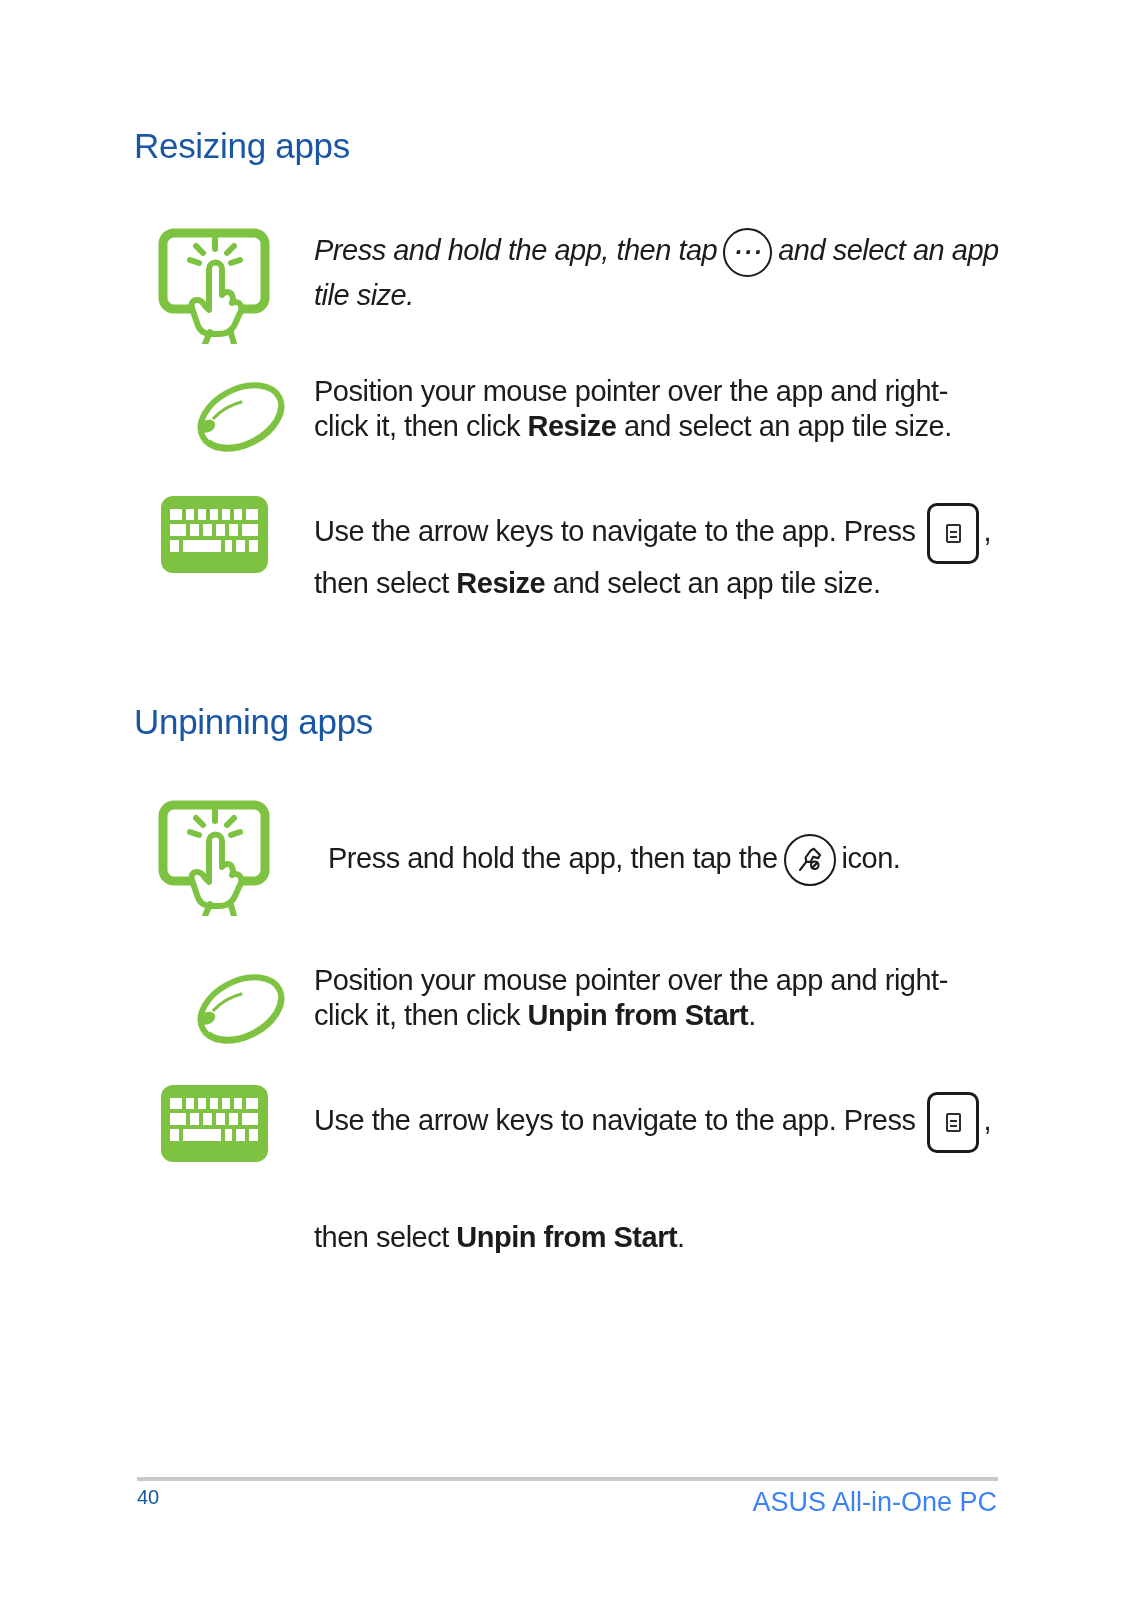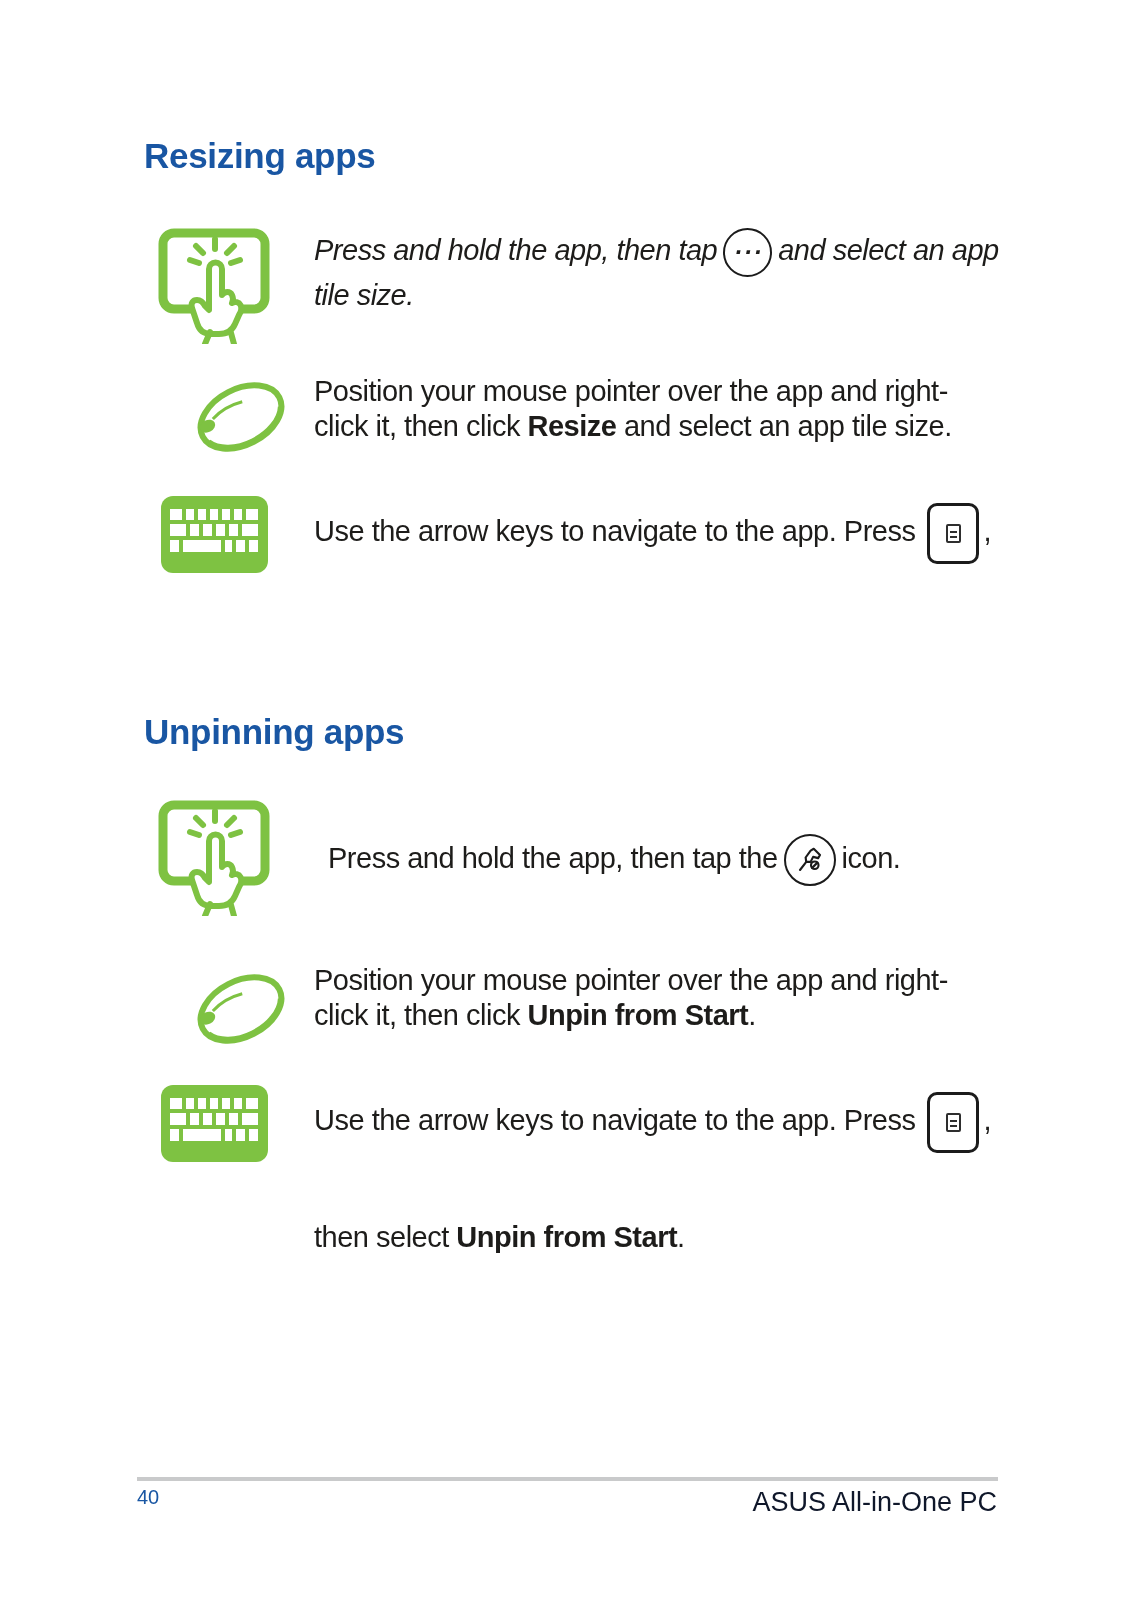--- a/index.html
+++ b/index.html
@@ -1,39 +1,39 @@
 <!DOCTYPE html>
 <html><head>
 <meta charset="utf-8">
 <style>
   html,body{margin:0;padding:0;background:#ffffff;}
   .page{position:relative;width:1136px;height:1600px;background:#ffffff;
         font-family:"Liberation Sans",sans-serif;color:#1d1c1a;overflow:hidden;}
   .defs{position:absolute;width:0;height:0;overflow:hidden;}
-  .heading{position:absolute;margin:10px;font-size:35px;font-weight:700;color:#1956a3;letter-spacing:-0.3px;}
+  .heading{position:absolute;margin:0;font-size:35px;font-weight:400;color:#1956a3;letter-spacing:-0.3px;}
   .body{position:absolute;margin:0;font-size:29px;letter-spacing:-0.5px;line-height:35px;width:710px;}
   .touch-p{line-height:36px;font-style:italic;}
   .single{line-height:52px;white-space:nowrap;}
   b{font-weight:700;}
   .ic{position:absolute;}
   .circle{display:inline-flex;align-items:center;justify-content:center;
           width:49px;height:49px;box-sizing:border-box;border:2.5px solid #1b1b1b;
           border-radius:50%;vertical-align:middle;margin:0 6px;background:#fff;}
   .dots{font-weight:700;font-size:25px;letter-spacing:1.5px;line-height:1;padding-left:2px;}
   .unpin-svg{width:30px;height:30px;}
   .kline{position:absolute;font-size:29px;letter-spacing:-0.5px;line-height:61px;white-space:nowrap;}
   .key{display:inline-flex;align-items:center;justify-content:center;
        width:52px;height:61px;box-sizing:border-box;border:3px solid #1b1b1b;
        border-radius:10px;vertical-align:middle;margin:0 4px 0 12px;background:#fff;}
   .menu-glyph{width:15px;height:19px;box-sizing:border-box;border:2px solid #2e2e2e;border-radius:2px;
        padding:2px;background:repeating-linear-gradient(to bottom,#2e2e2e 0 2px,transparent 2px 5px);
        background-clip:content-box;}
   .rule{position:absolute;left:137px;top:1477px;width:861px;height:4px;background:#c9cacb;}
   .pageno{position:absolute;left:137px;top:1486px;margin:0;font-size:20px;color:#1956a3;}
-  .brand{position:absolute;right:139px;top:1487px;margin:0;font-size:27px;color:#0f172a;}
+  .brand{position:absolute;right:139px;top:1487px;margin:0;font-size:27px;color:#3b82f6;}
 </style>
 </head>
 <body>
 
 <div class="page">
 
   <svg class="defs" aria-hidden="true">
     <defs>
       <symbol id="sym-touch" viewBox="0 0 112 118">
         <rect x="5" y="7" width="102" height="76" rx="11" fill="none" stroke="#7ec242" stroke-width="9"></rect>
@@ -118,20 +118,23 @@
   </p>
 
   <svg class="ic" style="left:161px;top:496px;width:107px;height:77px;">
       <use href="#sym-kbd"></use>
     </svg>
   <div class="kline" style="left:314px;top:501px;">
     <span>Use the arrow keys to navigate to the app. Press</span><span class="key">
         <span class="menu-glyph"></span>
       </span><span>,</span>
   </div>
+  <p class="body" style="left:314px;top:566px;">
+    <span>then select </span><b>Resize</b><span> and select an app tile size.</span>
+  </p>
 
   <h1 class="heading" style="left:134px;top:702px;">Unpinning apps</h1>
 
   <svg class="ic" style="left:158px;top:798px;width:112px;height:118px;">
       <use href="#sym-touch"></use>
     </svg>
   <p class="body single" style="left:328px;top:832px;">
     <span>Press and hold the app, then tap the</span><span class="circle" style="width:52px;height:52px;">
         <svg class="unpin-svg">
           <use href="#sym-unpin"></use>

